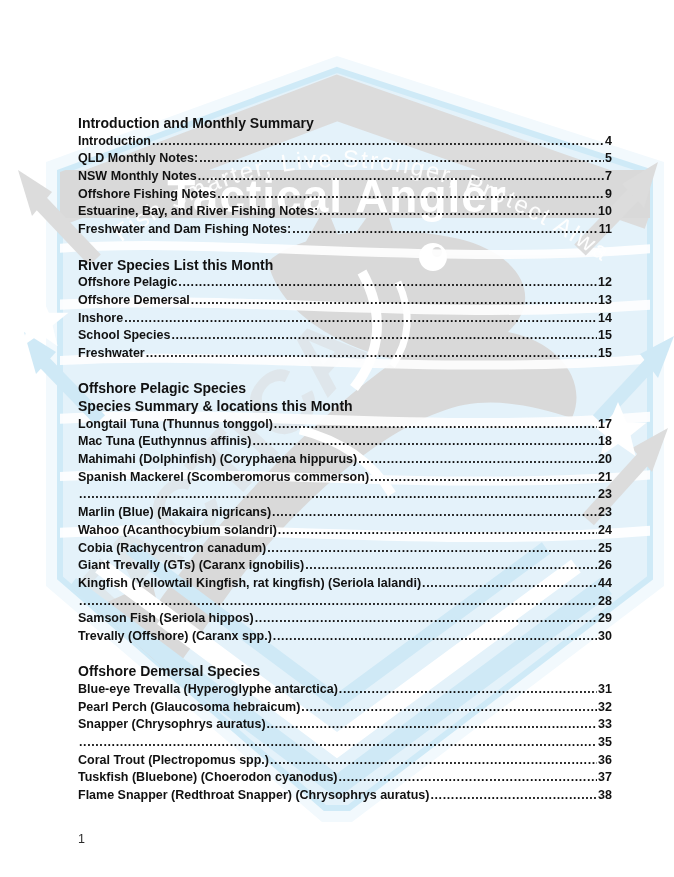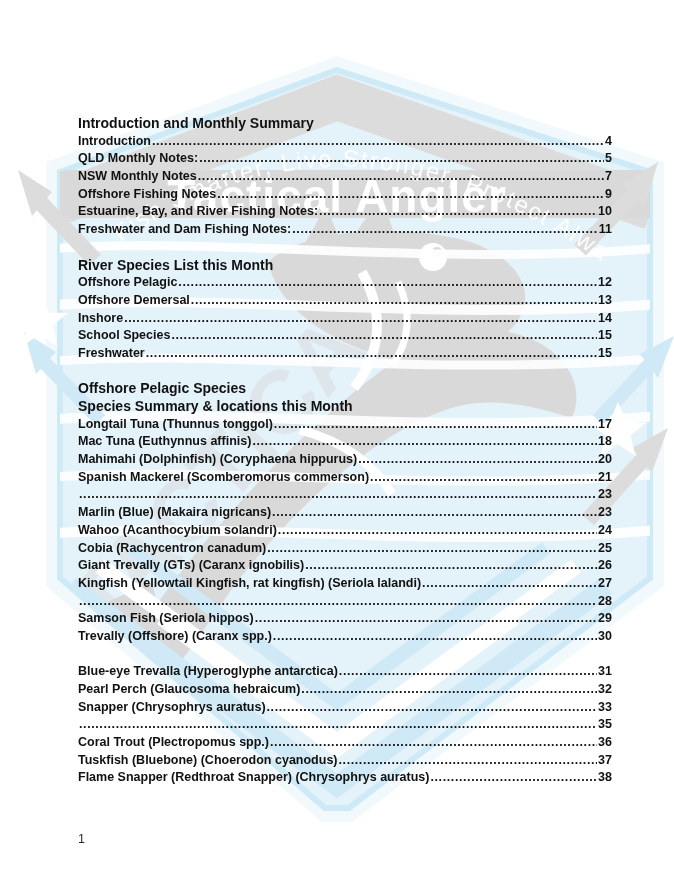--- a/index.html
+++ b/index.html
@@ -235,38 +235,39 @@
           <span class="toc-page">25</span>
         </div>
         <div class="toc-row">
           <span class="toc-label">Giant Trevally (GTs) (Caranx ignobilis)</span>
           <span class="toc-dots">............................................................................................................................................................................................................................................................................................................</span>
           <span class="toc-page">26</span>
         </div>
         <div class="toc-row">
           <span class="toc-label">Kingfish (Yellowtail Kingfish, rat kingfish) (Seriola lalandi)</span>
           <span class="toc-dots">............................................................................................................................................................................................................................................................................................................</span>
-          <span class="toc-page">27</span>
+          <span class="toc-page">44</span>
         </div>
         <div class="toc-row">
           <span class="toc-dots">............................................................................................................................................................................................................................................................................................................</span>
           <span class="toc-page">28</span>
         </div>
         <div class="toc-row">
           <span class="toc-label">Samson Fish (Seriola hippos)</span>
           <span class="toc-dots">............................................................................................................................................................................................................................................................................................................</span>
           <span class="toc-page">29</span>
         </div>
         <div class="toc-row">
           <span class="toc-label">Trevally (Offshore) (Caranx spp.)</span>
           <span class="toc-dots">............................................................................................................................................................................................................................................................................................................</span>
           <span class="toc-page">30</span>
         </div>
       </div>
       <div class="toc-section">
+        <div class="toc-heading">Offshore Demersal Species</div>
         <div class="toc-row">
           <span class="toc-label">Blue-eye Trevalla (Hyperoglyphe antarctica)</span>
           <span class="toc-dots">............................................................................................................................................................................................................................................................................................................</span>
           <span class="toc-page">31</span>
         </div>
         <div class="toc-row">
           <span class="toc-label">Pearl Perch (Glaucosoma hebraicum)</span>
           <span class="toc-dots">............................................................................................................................................................................................................................................................................................................</span>
           <span class="toc-page">32</span>
         </div>

